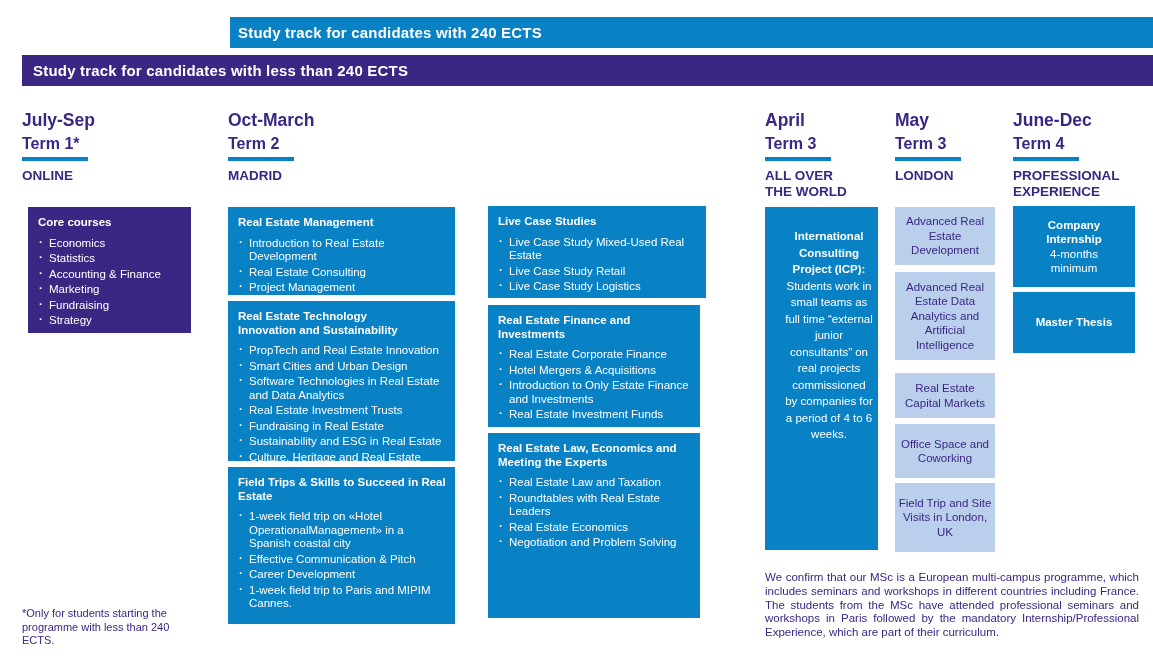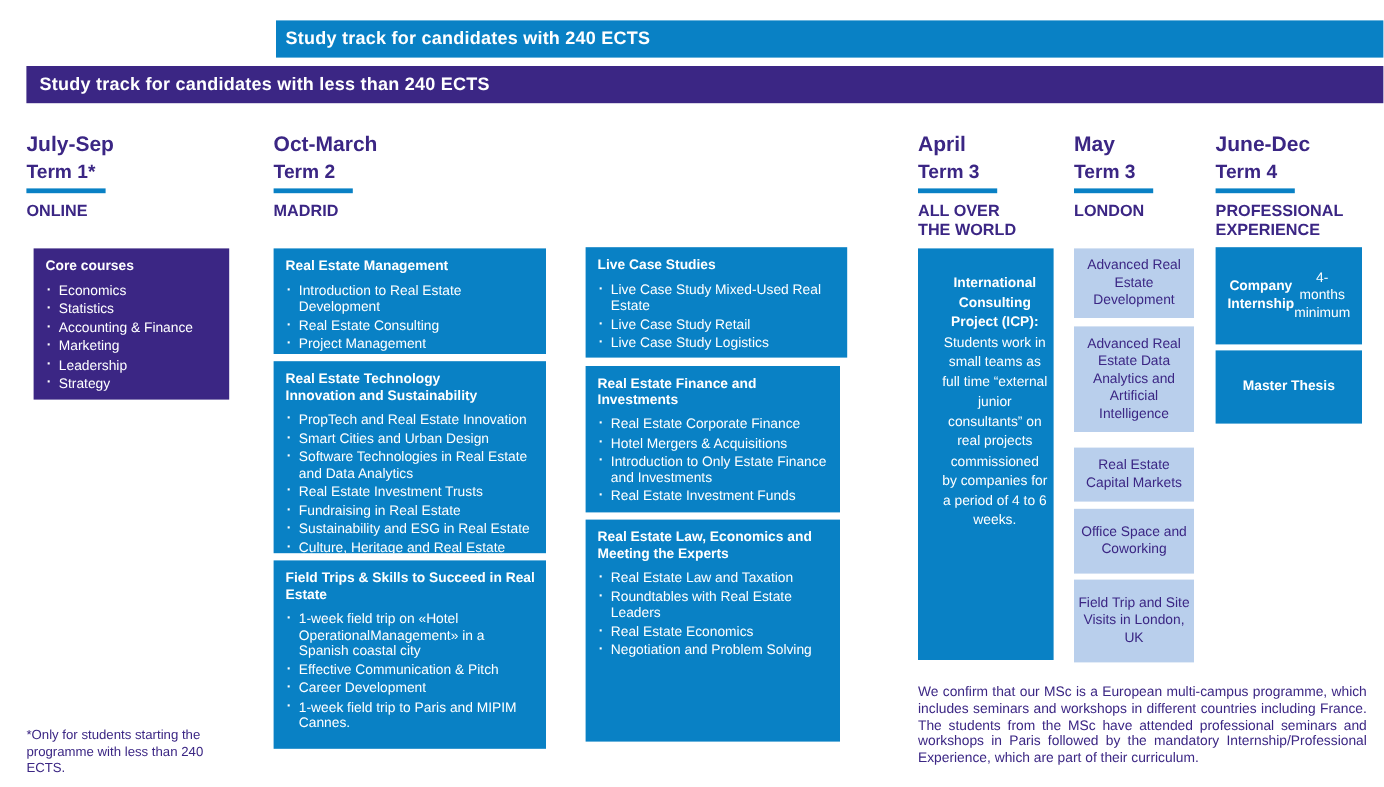--- a/index.html
+++ b/index.html
@@ -56,21 +56,21 @@
   .april-title{font-weight:bold;}
 
   .may-box{left:895px;width:100px;display:flex;align-items:center;justify-content:center;
     text-align:center;font-size:11.5px;line-height:14.5px;padding:0 3px;}
   .box-m1{top:207px;height:58px;}
   .box-m2{top:272px;height:88px;}
   .box-m3{top:373px;height:45px;}
   .box-m4{top:424px;height:54px;}
   .box-m5{top:483px;height:69px;}
 
-  .t4-box{left:1013px;width:122px;display:flex;align-items:center;
+  .t4-box{left:1013px;width:122px;display:flex;flex-direction:column;align-items:center;
     justify-content:center;text-align:center;font-size:11.5px;line-height:14.5px;padding:0 13px;}
   .box-t1{top:206px;height:81px;}
   .box-t2{top:292px;height:61px;}
   .t4-title{font-weight:bold;}
 
   .footnote{position:absolute;left:22px;top:607px;width:162px;
     font-size:11px;line-height:13.5px;color:var(--purple);}
   .disclaimer{position:absolute;left:765px;top:571px;width:374px;
     font-size:11.5px;line-height:13.8px;color:var(--purple);text-align:justify;}
 </style>
@@ -115,21 +115,21 @@
   <div class="location">PROFESSIONAL EXPERIENCE</div>
 </div>
 
 <div class="box purple-box course-box box-core">
   <div class="box-title">Core courses</div>
   <ul>
       <li>Economics</li>
       <li>Statistics</li>
       <li>Accounting &amp; Finance</li>
       <li>Marketing</li>
-      <li>Leadership</li>
+      <li>Fundraising</li>
       <li>Strategy</li>
     </ul>
 </div>
 
 <div class="box blue-box course-box box-a1">
   <div class="box-title">Real Estate Management</div>
   <ul>
       <li>Introduction to Real Estate Development</li>
       <li>Real Estate Consulting</li>
       <li>Project Management</li>

